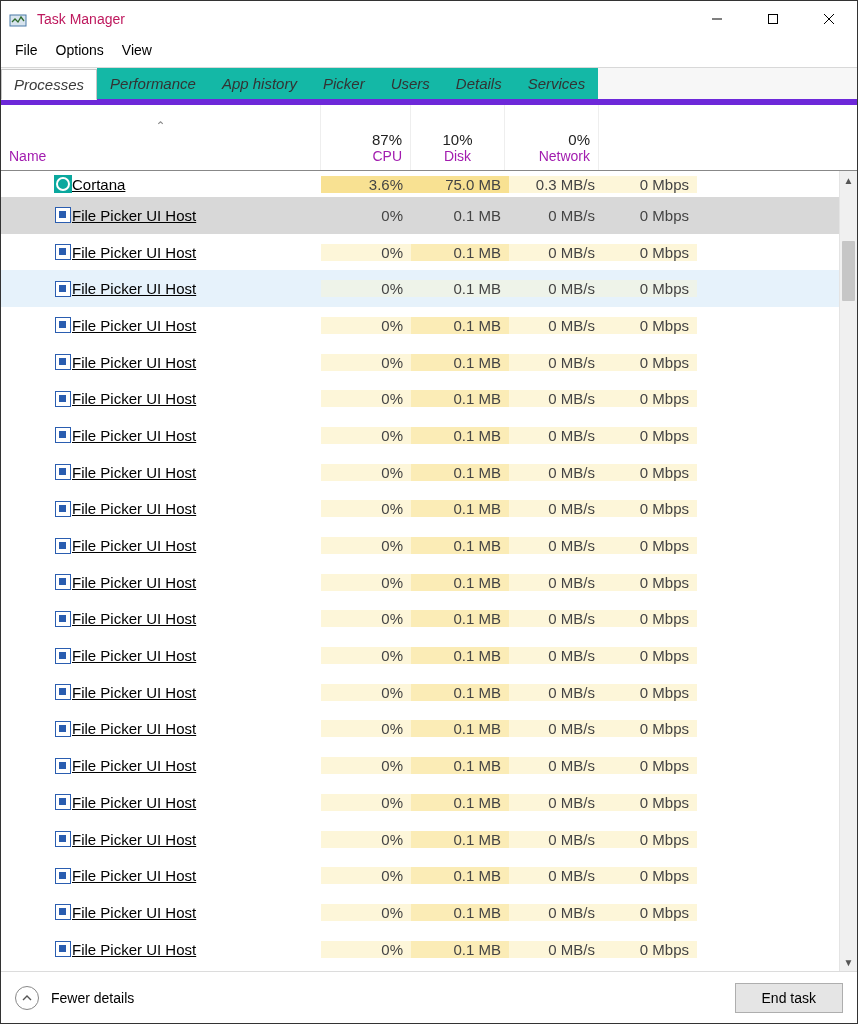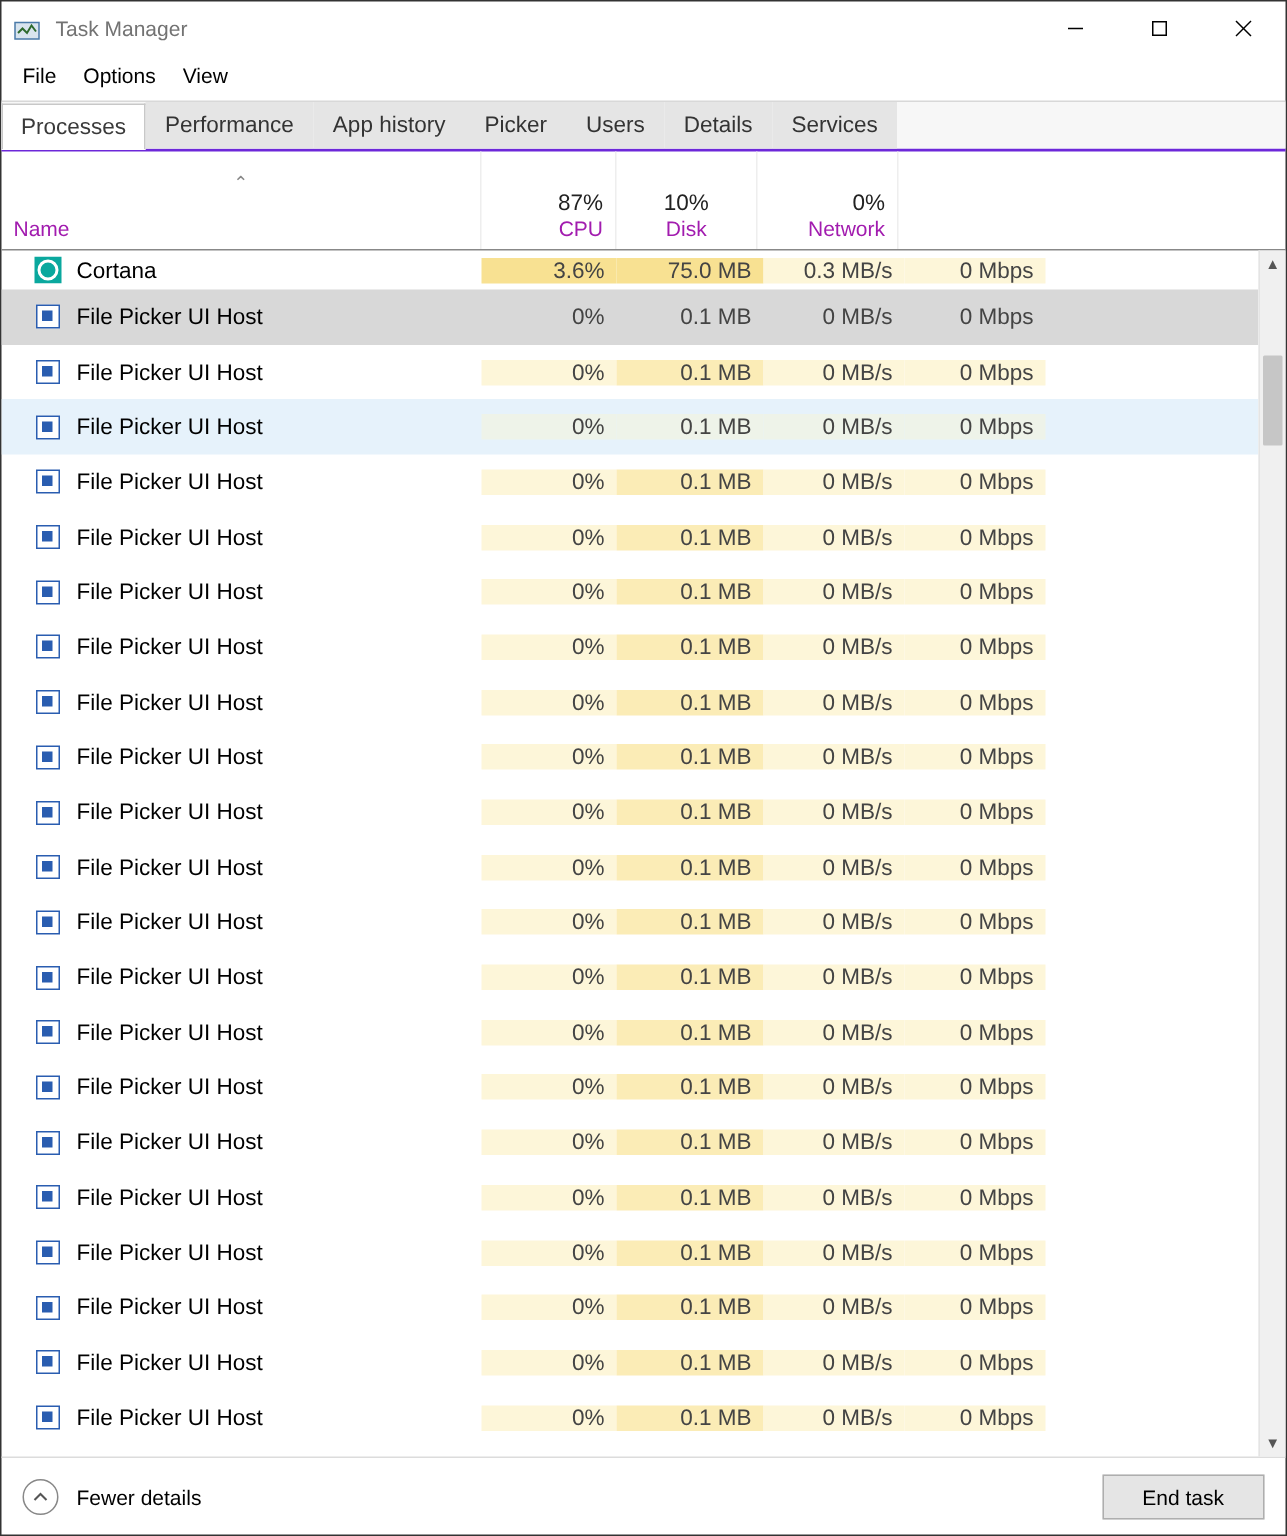--- a/index.html
+++ b/index.html
@@ -20,21 +20,21 @@
     height: 36px;
     display: flex;
     align-items: center;
     padding-left: 8px;
   }
   .titlebar-icon {
     width: 18px; height: 18px;
     margin-right: 10px;
     display:flex; align-items:center; justify-content:center;
   }
-  .titlebar-title { font-size: 14px; color:#737373; }
+  .titlebar-title { font-size: 14px; color:#be185d; }
   .win-controls {
     margin-left:auto;
     display:flex;
     height:100%;
   }
   .win-btn {
     width:56px;
     display:flex; align-items:center; justify-content:center;
     color:#000;
   }
@@ -45,33 +45,34 @@
     gap: 2px;
   }
   .menu-item {
     padding: 3px 8px;
     font-size: 14px;
     cursor:default;
   }
   
   .tabs-wrap {
     border-top: 1px solid #d8d8d8;
-    border-bottom: 2px solid #6d28d9;
+    border-bottom: 6px solid #6d28d9;
+    font-style: italic;
   }
   .tabs {
     display:flex;
     background:#f7f7f7;
   }
   .tab {
     padding: 6px 12px;
     font-size: 15px;
     color:#333;
     border: 1px solid transparent;
     border-bottom:none;
-    background:#e5e5e5;
+    background:#14b8a6;
     cursor:default;
   }
   .tab.active {
     background:#fff;
     border:1px solid #c8c8c8;
     border-bottom:1px solid #fff;
     color:#3a3a3a;
     position:relative; top:1px;
   }
   
@@ -128,24 +129,24 @@
   .row {
     display:flex;
     height: 36.7px;
     align-items:center;
     font-size:15px;
   }
   .row .c-name {
     flex:0 0 320px;
     display:flex;
     align-items:center;
-    padding-left:22px;
-    gap:10px;
+    padding-left:53px;
     white-space:nowrap;
     overflow:hidden;
+    text-decoration:underline;
   }
   .row .c-cpu  { flex:0 0 90px; text-align:right; padding-right:8px; }
   .row .c-mem  { flex:0 0 98px; text-align:right; padding-right:8px; }
   .row .c-disk { flex:0 0 94px; text-align:right; padding-right:8px; }
   .row .c-net  { flex:0 0 94px; text-align:right; padding-right:8px; }
   .row .c-cpu, .row .c-mem, .row .c-disk, .row .c-net {
     color:#444;
   }
   .heat-light { background:#fdf6d9; }
   .heat-mid   { background:#fbecb6; }

